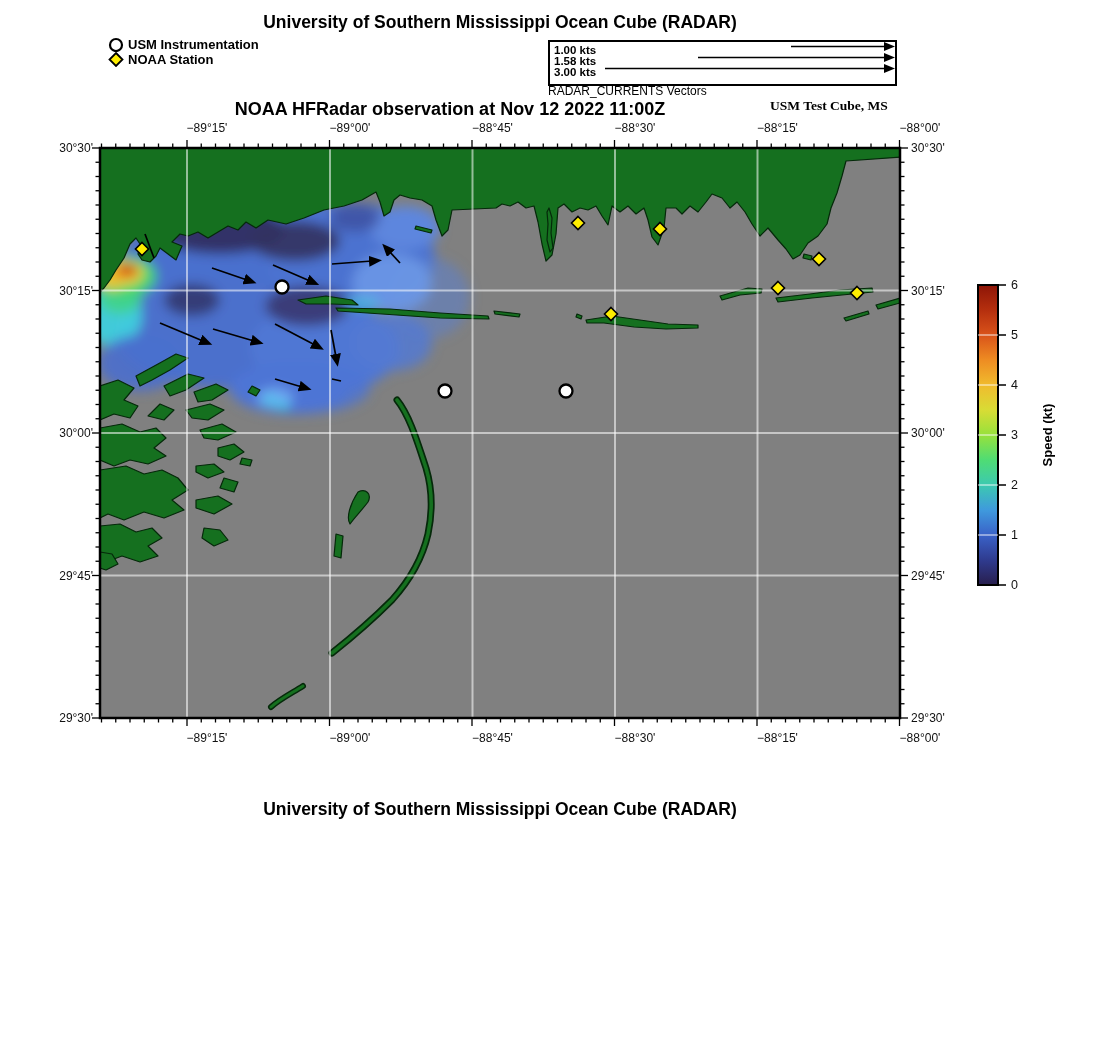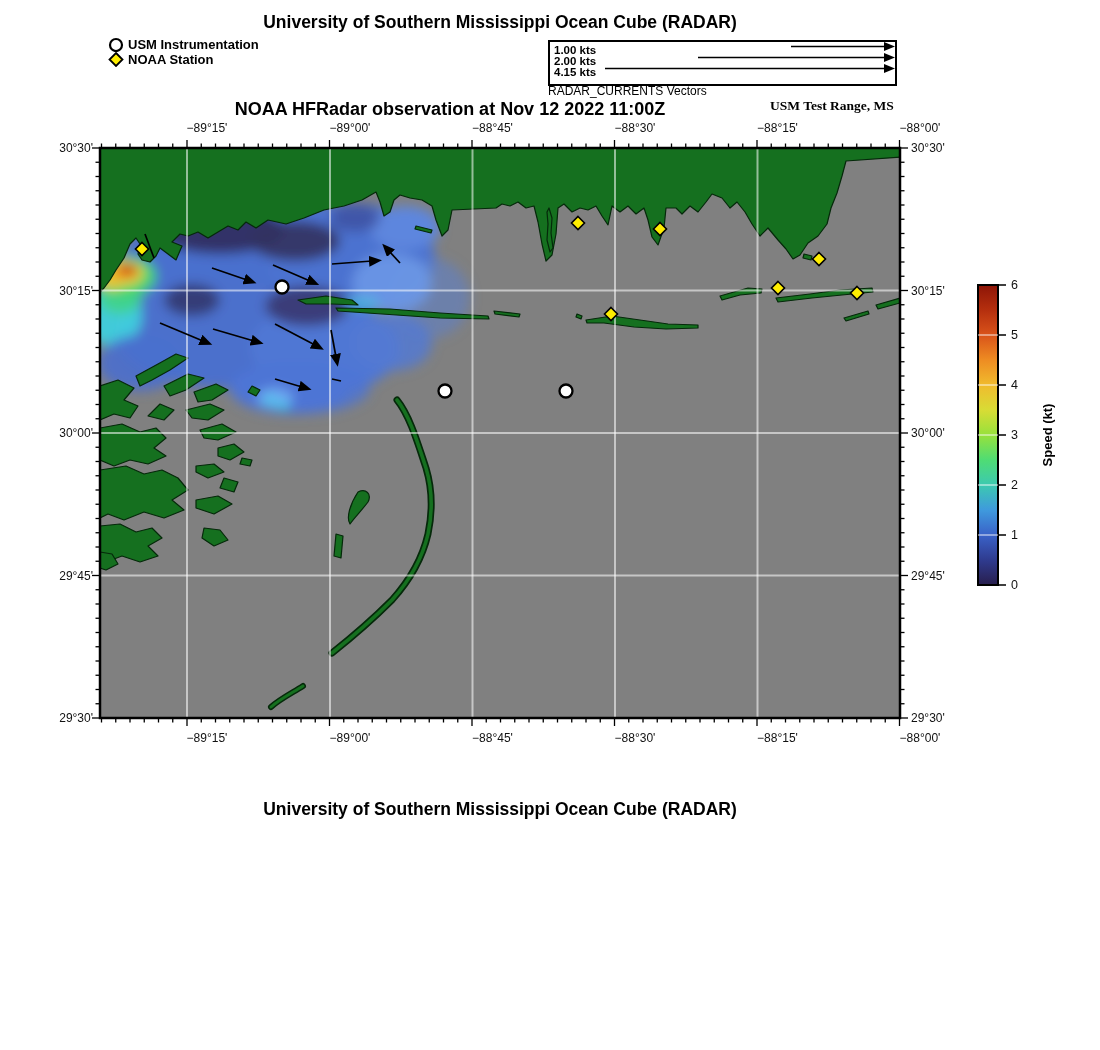--- a/index.html
+++ b/index.html
@@ -438,27 +438,27 @@
       <div class="legend-row">
         <svg width="17" height="15">
           <path d="M8,1 L14.5,7.5 8,14 1.5,7.5 Z" fill="#ffee00" stroke="#000" stroke-width="1.8"></path>
         </svg>
         <span class="lab">NOAA Station</span>
       </div>
     </div>
 
     <div class="vscale-box">
       <span class="vscale-row" style="top:3px">1.00 kts</span>
-      <span class="vscale-row" style="top:14px">2.00 kts</span>
-      <span class="vscale-row" style="top:25px">4.15 kts</span>
+      <span class="vscale-row" style="top:14px">1.58 kts</span>
+      <span class="vscale-row" style="top:25px">3.00 kts</span>
     </div>
     <div class="vscale-caption">RADAR_CURRENTS Vectors</div>
 
     <div class="subtitle">NOAA HFRadar observation at Nov 12 2022 11:00Z</div>
-    <div class="region-label">USM Test Range, MS</div>
+    <div class="region-label">USM Test Cube, MS</div>
 
     <div id="axis-labels">
         <div class="tick-label lon-label" style="left: 187px; top: 121px;">−89°15'</div>
         <div class="tick-label lon-label" style="left: 187px; top: 731px;">−89°15'</div>
         <div class="tick-label lon-label" style="left: 330px; top: 121px;">−89°00'</div>
         <div class="tick-label lon-label" style="left: 330px; top: 731px;">−89°00'</div>
         <div class="tick-label lon-label" style="left: 472.5px; top: 121px;">−88°45'</div>
         <div class="tick-label lon-label" style="left: 472.5px; top: 731px;">−88°45'</div>
         <div class="tick-label lon-label" style="left: 615px; top: 121px;">−88°30'</div>
         <div class="tick-label lon-label" style="left: 615px; top: 731px;">−88°30'</div>

